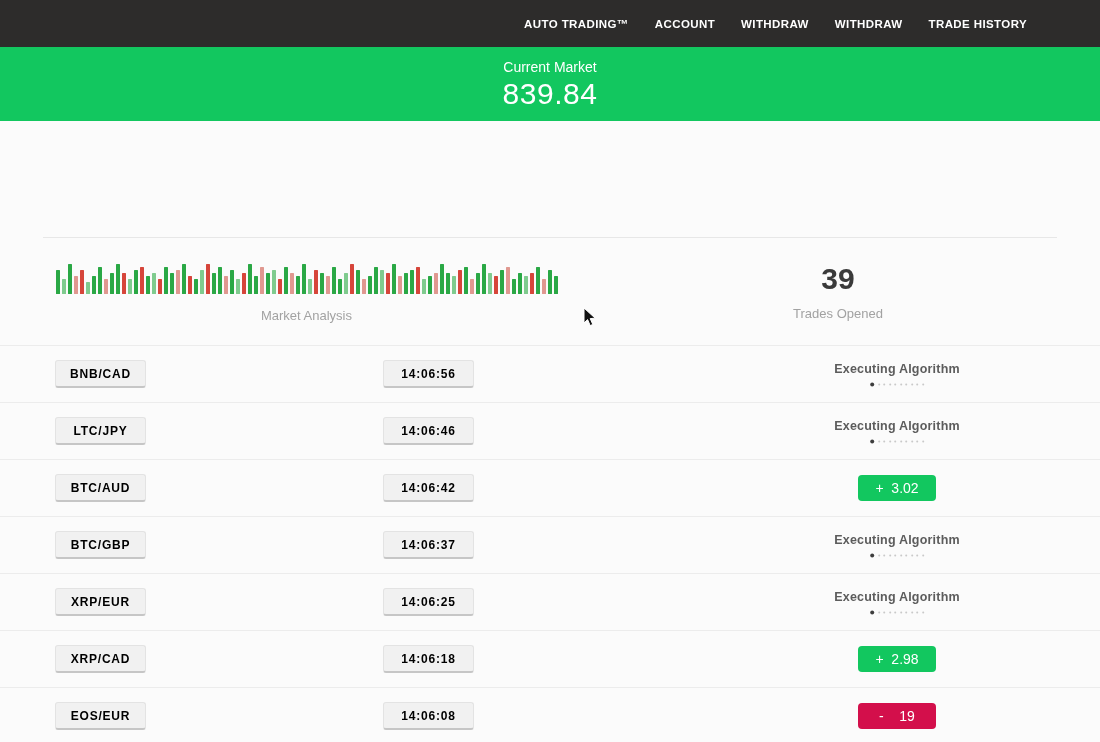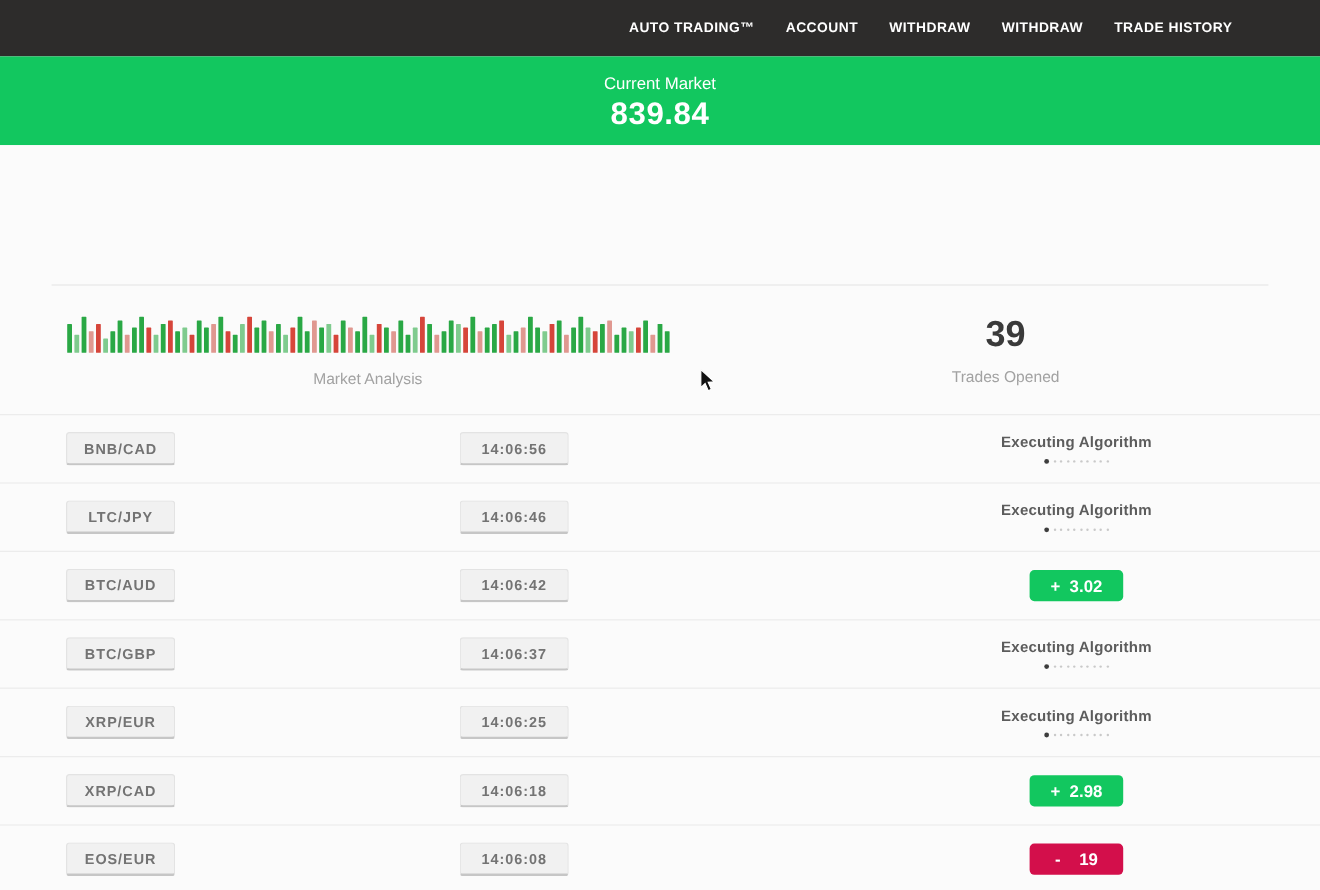--- a/index.html
+++ b/index.html
@@ -26,21 +26,21 @@
     letter-spacing: 0.4px; cursor: pointer; white-space: nowrap;
   }
 
   
   .banner {
     height: 74px; background: var(--green);
     display: flex; flex-direction: column; align-items: center; justify-content: center;
     color: #ffffff;
   }
   .banner-label { font-size: 14px; font-weight: 400; margin-top: 2px; }
-  .banner-value { font-size: 26px; font-weight: 700; letter-spacing: 0.5px; margin-top: 2px; }
+  .banner-value { font-size: 30px; font-weight: 400; letter-spacing: 0.5px; margin-top: 2px; }
 
   
   .main { background: #fbfbfb; height: 621px; position: relative; }
   .stats-row {
     display: grid; grid-template-columns: 613px 450px;
   }
   .stats-row1 { height: 116px; }
   .stats-row2 { height: 107px; }
   .stat-cell {
     display: flex; flex-direction: column; align-items: center; justify-content: center;
@@ -78,37 +78,37 @@
   .table { }
   .trade-row {
     position: relative; height: 57px; border-top: 1px solid #ececec;
   }
   .badge {
     position: absolute; top: 50%; transform: translateY(-50%);
     display: inline-block; min-width: 91px; text-align: center;
     padding: 6px 8px 5px 8px;
     background: #f1f1f1; border: 1px solid #e3e3e3; border-bottom: 2px solid #c6c6c6;
     border-radius: 3px;
-    font-size: 12px; font-weight: 700; letter-spacing: 0.8px; color: #737373;
+    font-size: 12px; font-weight: 700; letter-spacing: 0.8px; color: #000000;
   }
   .badge.pair { left: 55px; }
   .badge.time { left: 383px; }
 
   .status {
     position: absolute; left: 897px; top: 50%; transform: translate(-50%, -50%);
     display: flex; flex-direction: column; align-items: center;
   }
   .exec-label { font-size: 12.5px; font-weight: 700; color: #5c5c5c; letter-spacing: 0.2px; }
   .dots { display: flex; align-items: center; gap: 3.5px; margin-top: 7px; }
   .dots b { display: block; width: 2px; height: 2px; border-radius: 50%; background: #c9c9c9; }
   .dots b.active { width: 4px; height: 4px; background: #3d3d3d; }
   .result {
     display: inline-block; min-width: 78px; text-align: center;
     padding: 5px 0; border-radius: 4px;
-    font-size: 14px; font-weight: 700; color: #ffffff; white-space: pre;
+    font-size: 14px; font-weight: 400; color: #ffffff; white-space: pre;
   }
   .result.profit { background: var(--green); }
   .result.loss { background: var(--red); }
 
   
   .cursor { position: absolute; left: 583px; top: 186px; pointer-events: none; z-index: 10; }
 </style>
 </head>
 <body>
 

